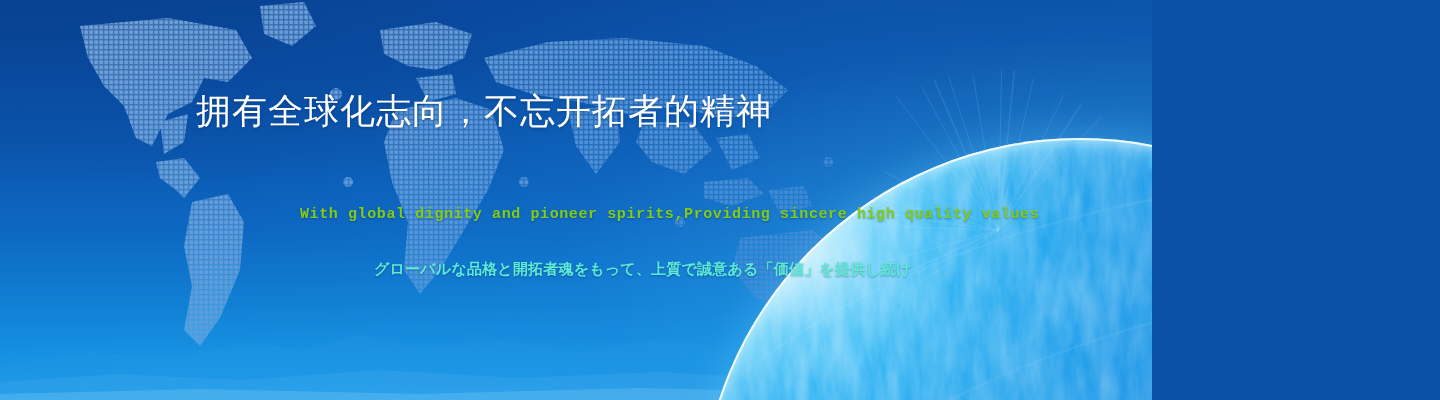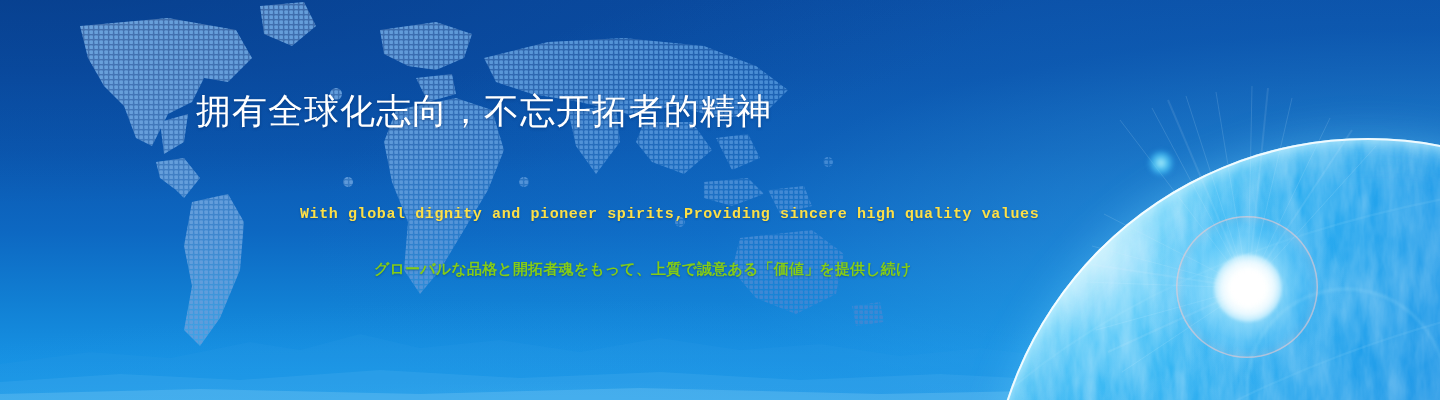--- a/index.html
+++ b/index.html
@@ -8,21 +8,21 @@
     padding: 0;
     background: #0b51a8;
   }
   body {
     font-family: "Liberation Sans", sans-serif;
   }
 
   
   #banner {
     position: relative;
-    width: 1440px;
+    width: 1152px;
     height: 400px;
     overflow: hidden;
     background: #0a4fa6;
   }
 
   
   .layer {
     position: absolute;
     inset: 0;
     pointer-events: none;
@@ -238,33 +238,33 @@
     white-space: nowrap;
     text-shadow: 0 1px 3px rgba(4,40,95,0.45);
   }
   #headline-1 { left: 196px; top: 88px; }
   #headline-2 { left: 360px; top: 133px; }
 
   #subtitle-en {
     position: absolute;
     left: 300px;
     top: 206px;
-    color: #fde047;
+    color: #84cc16;
     font-family: "Liberation Mono", "DejaVu Sans Mono", monospace;
     font-size: 15px;
     font-weight: 700;
     letter-spacing: 0.6px;
     white-space: nowrap;
     text-shadow: 0 1px 2px rgba(4,40,95,0.40);
   }
   #subtitle-ja {
     position: absolute;
     left: 374px;
     top: 260px;
-    color: #84cc16;
+    color: #5eead4;
     font-family: "DejaVu Sans", "Liberation Sans", sans-serif;
     font-size: 15px;
     font-weight: 700;
     letter-spacing: 0.2px;
     white-space: nowrap;
     text-shadow: 0 1px 2px rgba(4,40,95,0.40);
   }
 </style>
 </head>
 <body>

